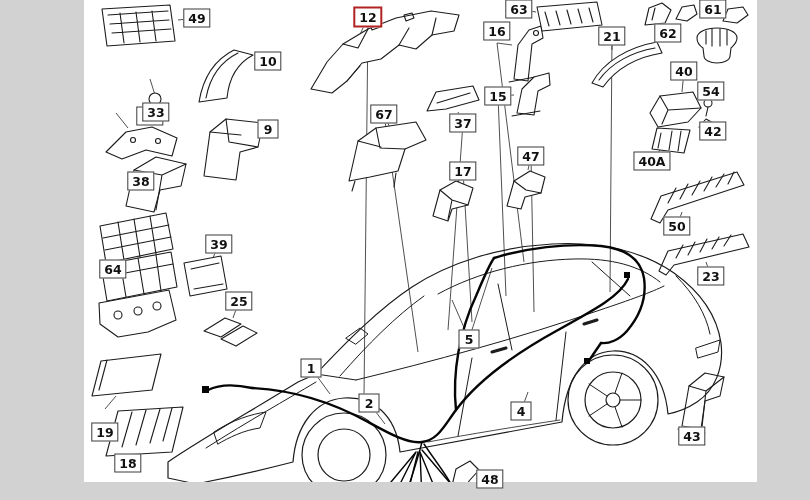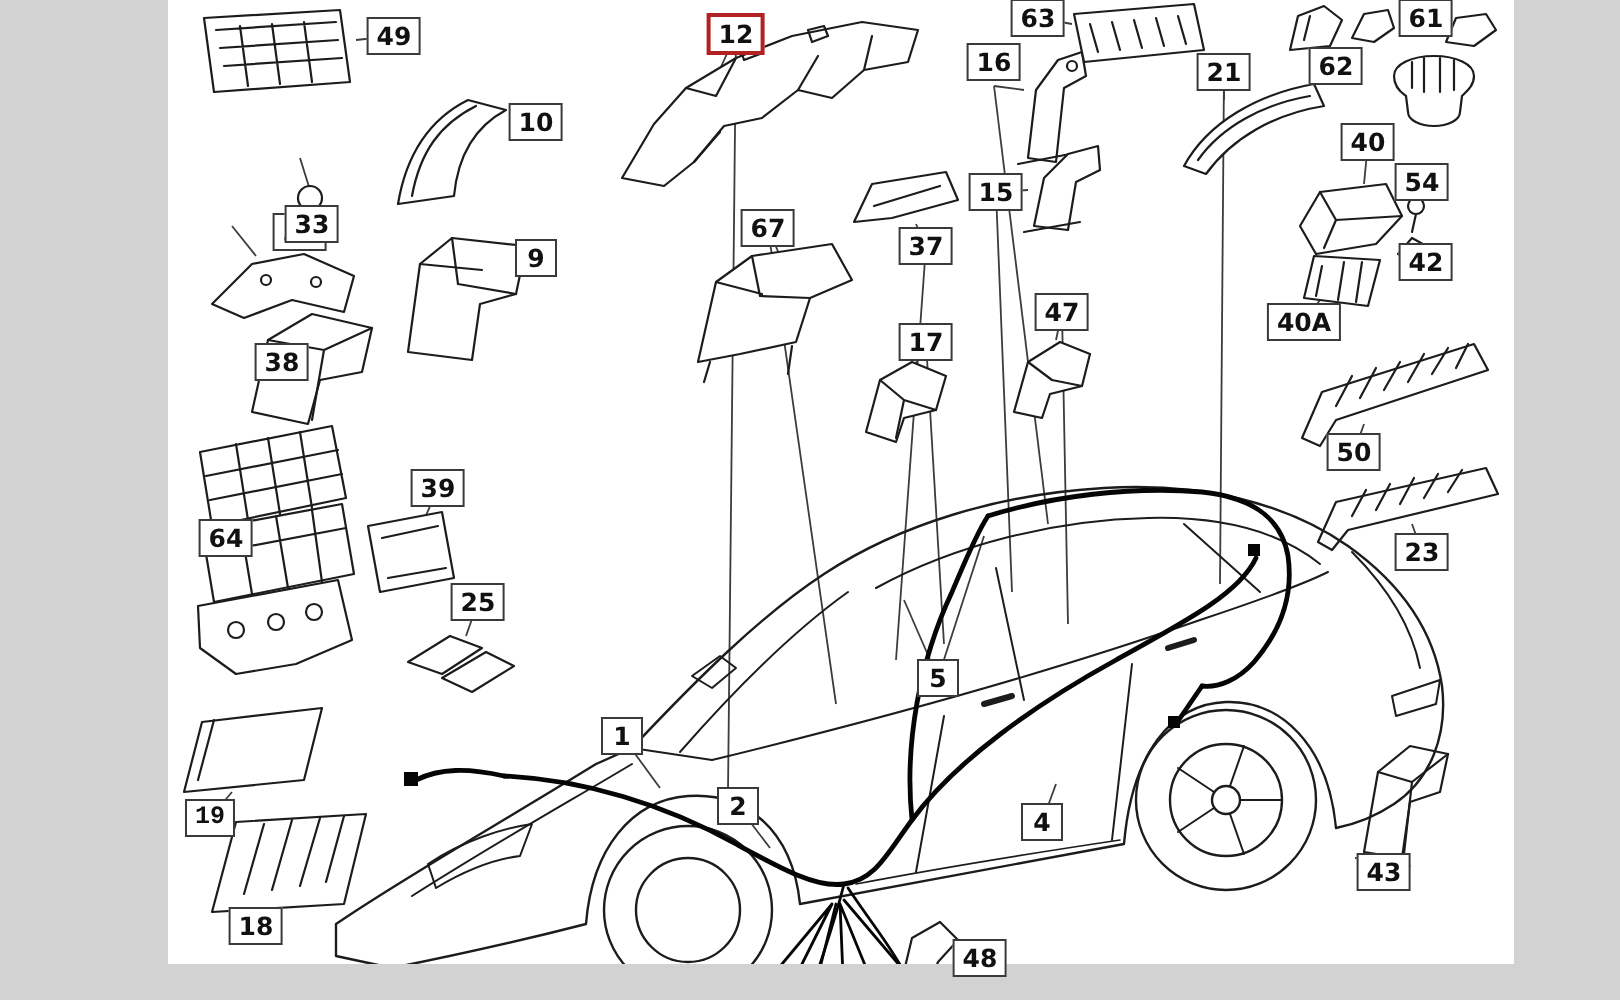--- a/index.html
+++ b/index.html
@@ -278,18 +278,18 @@
       <div class="part-label" style="left: 677px; top: 226px;">50</div>
       <div class="part-label" style="left: 113px; top: 269px;">64</div>
       <div class="part-label" style="left: 219px; top: 244px;">39</div>
       <div class="part-label" style="left: 711px; top: 276px; text-align: center;">23</div>
       <div class="part-label" style="left: 239px; top: 301px;">25</div>
       <div class="part-label" style="left: 311px; top: 368px;">1</div>
       <div class="part-label" style="left: 469px; top: 339px;">5</div>
       <div class="part-label" style="left: 369px; top: 403px;">2</div>
       <div class="part-label" style="left: 521px; top: 411px;">4</div>
       <div class="part-label" style="left: 692px; top: 436px;">43</div>
-      <div class="part-label" style="left: 105px; top: 409px; font-family: Liberation Mono, monospace;">19</div>
+      <div class="part-label" style="left: 105px; top: 432px;">19</div>
       <div class="part-label" style="left: 128px; top: 463px;">18</div>
       <div class="part-label" style="left: 490px; top: 479px;">48</div>
     </div>
 
 </div>
 
 </body></html>

